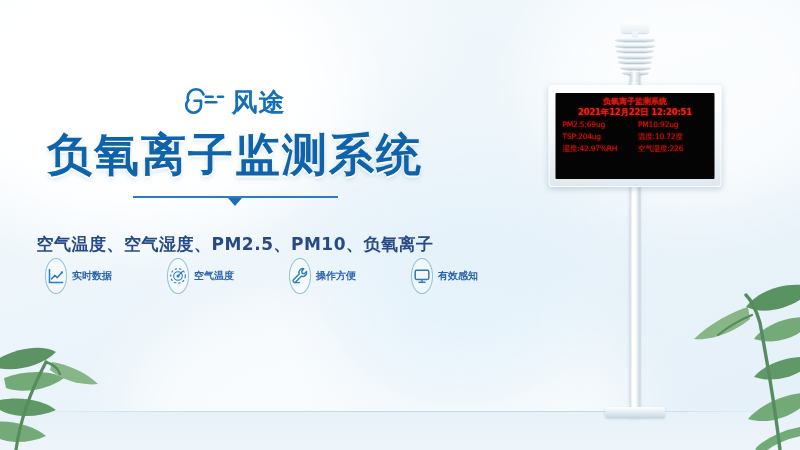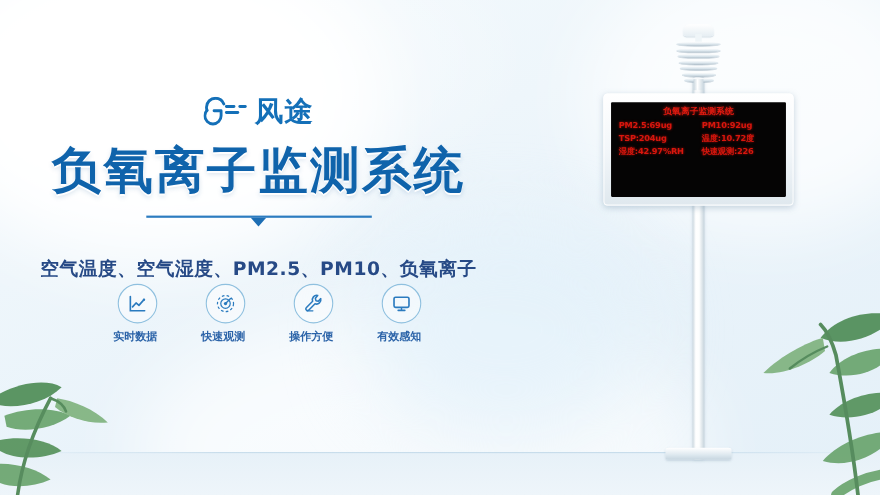--- a/index.html
+++ b/index.html
@@ -73,21 +73,21 @@
     text-align:center;
     font-size:17px; color:#274a86; font-weight:bold;
     letter-spacing:.5px;
     font-family:"DejaVu Sans","Liberation Sans",sans-serif;
   }
 
   .features {
     position:absolute; left:0; right:0; top:258px;
     display:flex; justify-content:center; gap:24px;
   }
-  .feature { width:56px; display:flex; flex-direction:column; align-items:flex-end; gap:5px; }
+  .feature { width:56px; display:flex; flex-direction:row; align-items:center; gap:5px;margin-left:42px; }
   .feature-ring {
     width:36px; height:36px; border-radius:50%;
     border:1.6px solid #8fc0df;
     display:flex; align-items:center; justify-content:center;
     background:rgba(255,255,255,.45);
   }
   .feature-ring svg { display:block; }
   .feature-label {
     font-size:10px; color:#2b63a8; font-weight:bold; white-space:nowrap;
     font-family:"DejaVu Sans","Liberation Sans",sans-serif;
@@ -173,21 +173,21 @@
     text-shadow:0 0 3px rgba(240,35,25,.7);
     font-family:"DejaVu Sans","Liberation Sans",sans-serif;
   }
   .led-grid {
     margin-top:2px;
     display:grid; grid-template-columns:1fr 1fr;
     column-gap:4px; row-gap:1px;
     padding-left:2px;
   }
   .led-cell {
-    color:#d8160d; font-size:7.5px; font-weight:bold;
+    color:#d8160d; font-size:7.5px; font-weight:normal;
     letter-spacing:-.2px; line-height:1.45; white-space:nowrap;
     text-shadow:0 0 2.5px rgba(216,22,13,.7);
     font-family:"DejaVu Sans","Liberation Sans",sans-serif;
   }
 
   
   .plant { position:absolute; pointer-events:none; }
   .plant-left { left:-6px; bottom:0; width:130px; height:150px; }
   .plant-right { right:-4px; bottom:0; width:120px; height:185px; }
 </style>
@@ -241,21 +241,21 @@
 
       <div class="feature">
         <span class="feature-ring">
           <svg width="20" height="20" viewBox="0 0 20 20">
             <circle cx="10" cy="10" r="7.3" fill="none" stroke="#2b7bbf" stroke-width="1.1" stroke-dasharray="2.4 2"></circle>
             <circle cx="10" cy="10" r="4.3" fill="none" stroke="#2b7bbf" stroke-width="1.1"></circle>
             <circle cx="10" cy="10" r="1.5" fill="#2b7bbf"></circle>
             <path d="M10 10L14.6 5.4" stroke="#2b7bbf" stroke-width="1.3" stroke-linecap="round"></path>
           </svg>
         </span>
-        <span class="feature-label">快速观测</span>
+        <span class="feature-label">空气温度</span>
       </div>
 
       <div class="feature">
         <span class="feature-ring">
           <svg width="20" height="20" viewBox="0 0 20 20">
             <path d="M13.8 2.6a4 4 0 0 0-4.6 5.3L3.4 13.7a1.6 1.6 0 0 0 2.2 2.3l5.8-5.8a4 4 0 0 0 5.2-4.7l-2.3 2.3-2.1-.5-.5-2.1z" fill="none" stroke="#2b7bbf" stroke-width="1.4" stroke-linejoin="round"></path>
             <path d="M4.2 16.6h5.2" stroke="#2b7bbf" stroke-width="1.3" stroke-linecap="round"></path>
           </svg>
         </span>
         <span class="feature-label">操作方便</span>
@@ -291,27 +291,28 @@
         <div class="plate p4"></div>
         <div class="plate p5"></div>
         <div class="plate p6"></div>
       </div>
       <div class="sensor-foot"></div>
     </div>
 
     <div class="display">
       <div class="screen">
         <div class="led-title">负氧离子监测系统</div>
+        <div class="led-date">2021年12月22日 12:20:51</div>
         <div class="led-grid">
           <div class="led-cell">PM2.5:69ug</div>
           <div class="led-cell">PM10:92ug</div>
           <div class="led-cell">TSP:204ug</div>
           <div class="led-cell">温度:10.72度</div>
           <div class="led-cell">湿度:42.97%RH</div>
-          <div class="led-cell">快速观测:226</div>
+          <div class="led-cell">空气湿度:226</div>
         </div>
       </div>
     </div>
   </div>
 
   <svg class="plant plant-left" viewBox="0 0 130 150">
     <g fill="#6ba26c" opacity=".92">
       <path d="M2 60 C22 48, 48 44, 62 52 C48 66, 22 72, 4 68 Z" fill="#4f8c56"></path>
       <path d="M10 78 C30 70, 56 70, 70 78 C54 90, 28 94, 12 88 Z" fill="#6aa46d"></path>
       <path d="M58 62 C72 64, 92 72, 104 84 C88 86, 68 80, 56 70 Z" fill="#7fb27e"></path>

